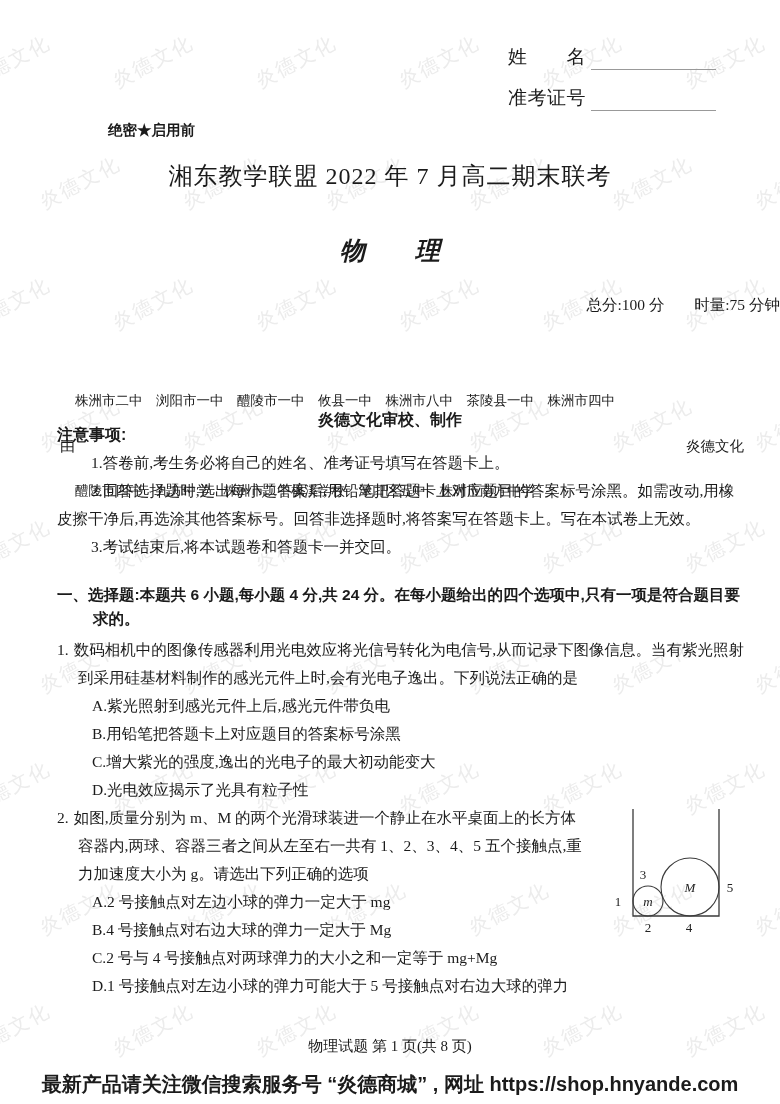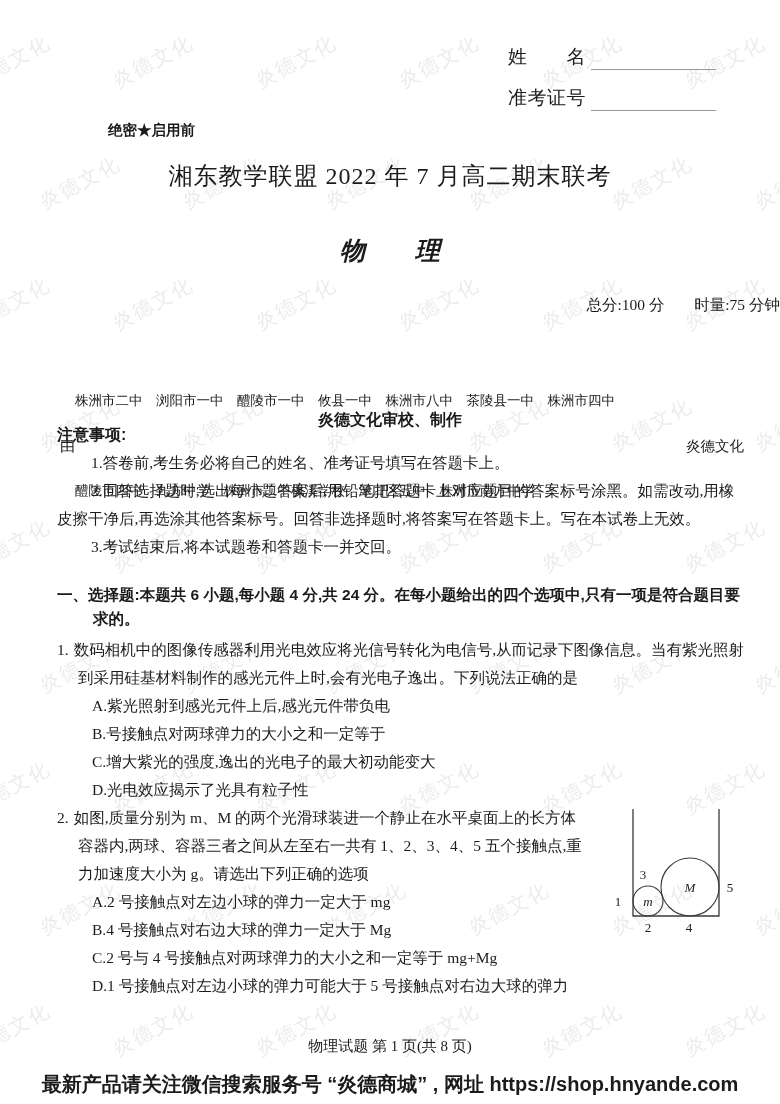--- a/index.html
+++ b/index.html
@@ -157,21 +157,21 @@
     <div class="notices-title">注意事项:</div>
     <p class="notice">1.答卷前,考生务必将自己的姓名、准考证号填写在答题卡上。</p>
     <p class="notice">2.回答选择题时,选出每小题答案后,用铅笔把答题卡上对应题目的答案标号涂黑。如需改动,用橡皮擦干净后,再选涂其他答案标号。回答非选择题时,将答案写在答题卡上。写在本试卷上无效。</p>
     <p class="notice">3.考试结束后,将本试题卷和答题卡一并交回。</p>
 
     <div class="section-heading">一、选择题:本题共 6 小题,每小题 4 分,共 24 分。在每小题给出的四个选项中,只有一项是符合题目要求的。</div>
 
     <div class="question q1">
       <p class="q-text"><span class="q-num">1.</span><span>数码相机中的图像传感器利用光电效应将光信号转化为电信号,从而记录下图像信息。当有紫光照射到采用硅基材料制作的感光元件上时,会有光电子逸出。下列说法正确的是</span></p>
       <div class="option">A.紫光照射到感光元件上后,感光元件带负电</div>
-      <div class="option">B.号接触点对两球弹力的大小之和一定等于</div>
+      <div class="option">B.用铅笔把答题卡上对应题目的答案标号涂黑</div>
       <div class="option">C.增大紫光的强度,逸出的光电子的最大初动能变大</div>
       <div class="option">D.光电效应揭示了光具有粒子性</div>
     </div>
 
     <div class="question q2">
       <div class="fig">
         <svg width="150" height="136" viewBox="0 0 150 136">
           <path d="M36 3 L36 110 L122 110 L122 3" fill="none" stroke="#3a3a3a" stroke-width="1.3"></path>
           <circle cx="51" cy="95" r="15" fill="none" stroke="#3a3a3a" stroke-width="1.1"></circle>
           <circle cx="93" cy="81" r="29" fill="none" stroke="#3a3a3a" stroke-width="1.1"></circle>

